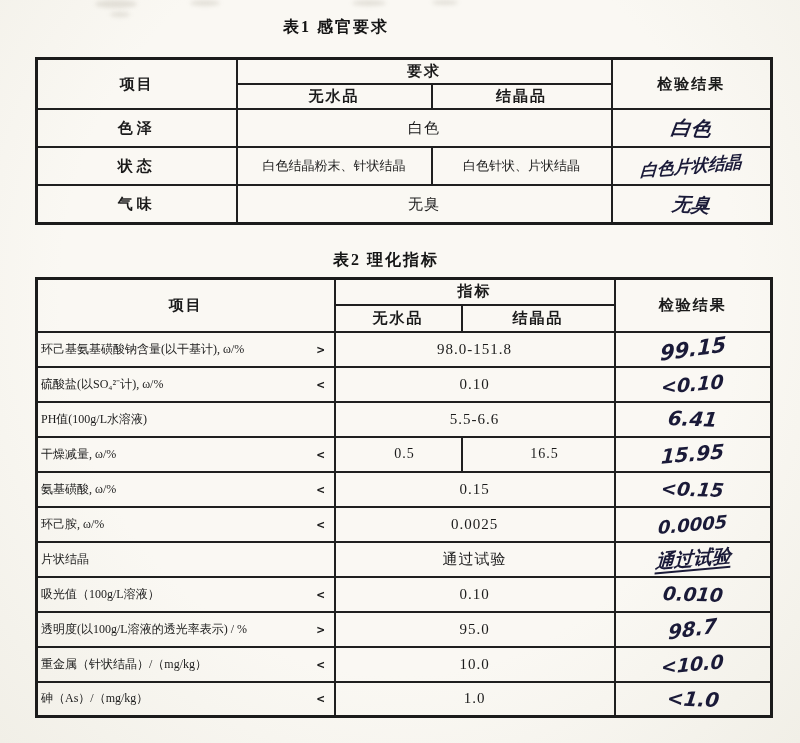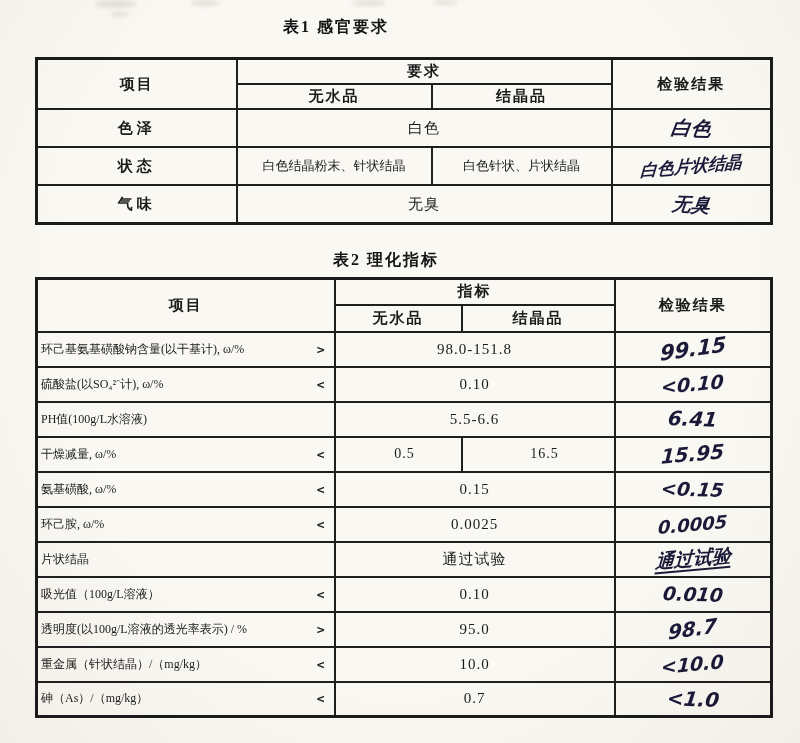--- a/index.html
+++ b/index.html
@@ -231,20 +231,20 @@
       <td class="res hand hw-a sz19">
         <span>&lt;10.0</span></td>
     </tr>
     <tr class="brow">
       <td class="item2">
         <div class="ireq">
               <span>砷（As）/（mg/kg）</span>
           <span class="op">&lt;</span>
             </div>
           </td>
-      <td class="val" colspan="2">0.7</td>
+      <td class="val" colspan="2">1.0</td>
       <td class="res hand hw-b sz20">
         <span>&lt;1.0</span></td>
     </tr>
   </tbody>
     </table>
 
 </div>
 
 </body></html>

